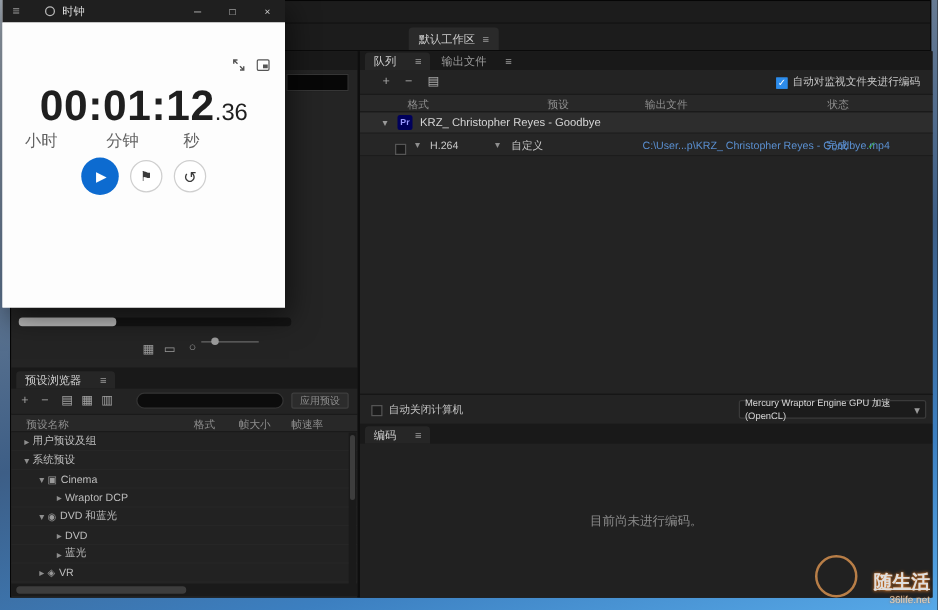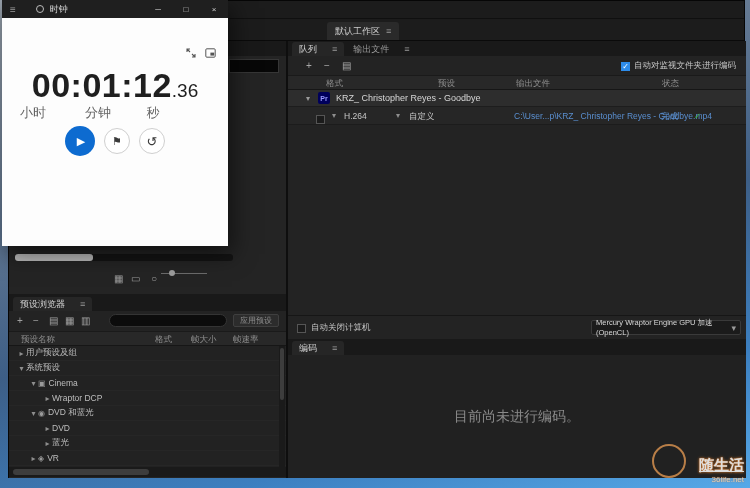--- a/index.html
+++ b/index.html
@@ -72,21 +72,21 @@
   .item-row span { position:absolute; top:4px; }
   .rp-empty { position:absolute; left:0; top:84px; width:458px; height:190px; background:#232323; }
   .rp-options { position:absolute; left:0; top:274px; width:458px; height:24px; background:#232323; border-top:1px solid #161616; }
   .shutdown { position:absolute; left:9px; top:6px; display:flex; align-items:center; gap:5px; font-size:8.5px; color:#c4c4c4; }
   .rend-label { position:absolute; left:258px; top:24px; font-size:8.5px; color:#c4c4c4; }
   .rend-dd { position:absolute; left:303px; top:4px; width:150px; height:15px; background:#1b1b1b; border:1px solid #3a3a3a; border-radius:2px;
              display:flex; align-items:center; font-size:7.5px; color:#d8d8d8; padding:0 4px; }
   .rend-dd .mi { margin-left:auto; }
   .enc-tabbar { left:0; top:298px; width:458px; height:16px; padding-left:4px; }
   .enc-body { position:absolute; left:0; top:314px; width:458px; height:123px; background:#212121;
-              display:flex; align-items:center; justify-content:center; font-size:14px; color:#8a8a8a; }
+              display:flex; align-items:center; justify-content:center; font-size:10px; color:#8a8a8a; }
 
   
   .clock { position:absolute; left:2px; top:0; width:226px; height:246px; background:#fdfdfd;
            box-shadow:4px 8px 22px rgba(0,0,0,.55); }
   .ck-titlebar { position:absolute; left:0; top:0; width:100%; height:18px; background:#1f1f1f;
                  display:flex; align-items:center; color:#dcdcdc; font-size:9px; }
   .ck-titlebar .mi { margin:0 6px 0 8px; font-size:10px; }
   .ck-dot { width:8px; height:8px; border:1px solid #bbb; border-radius:50%; margin:0 6px 0 14px; flex:none; }
   .ck-btns { margin-left:auto; display:flex; }
   .ck-btn { width:28px; height:18px; display:flex; align-items:center; justify-content:center; color:#cfcfcf; font-size:8px; }

